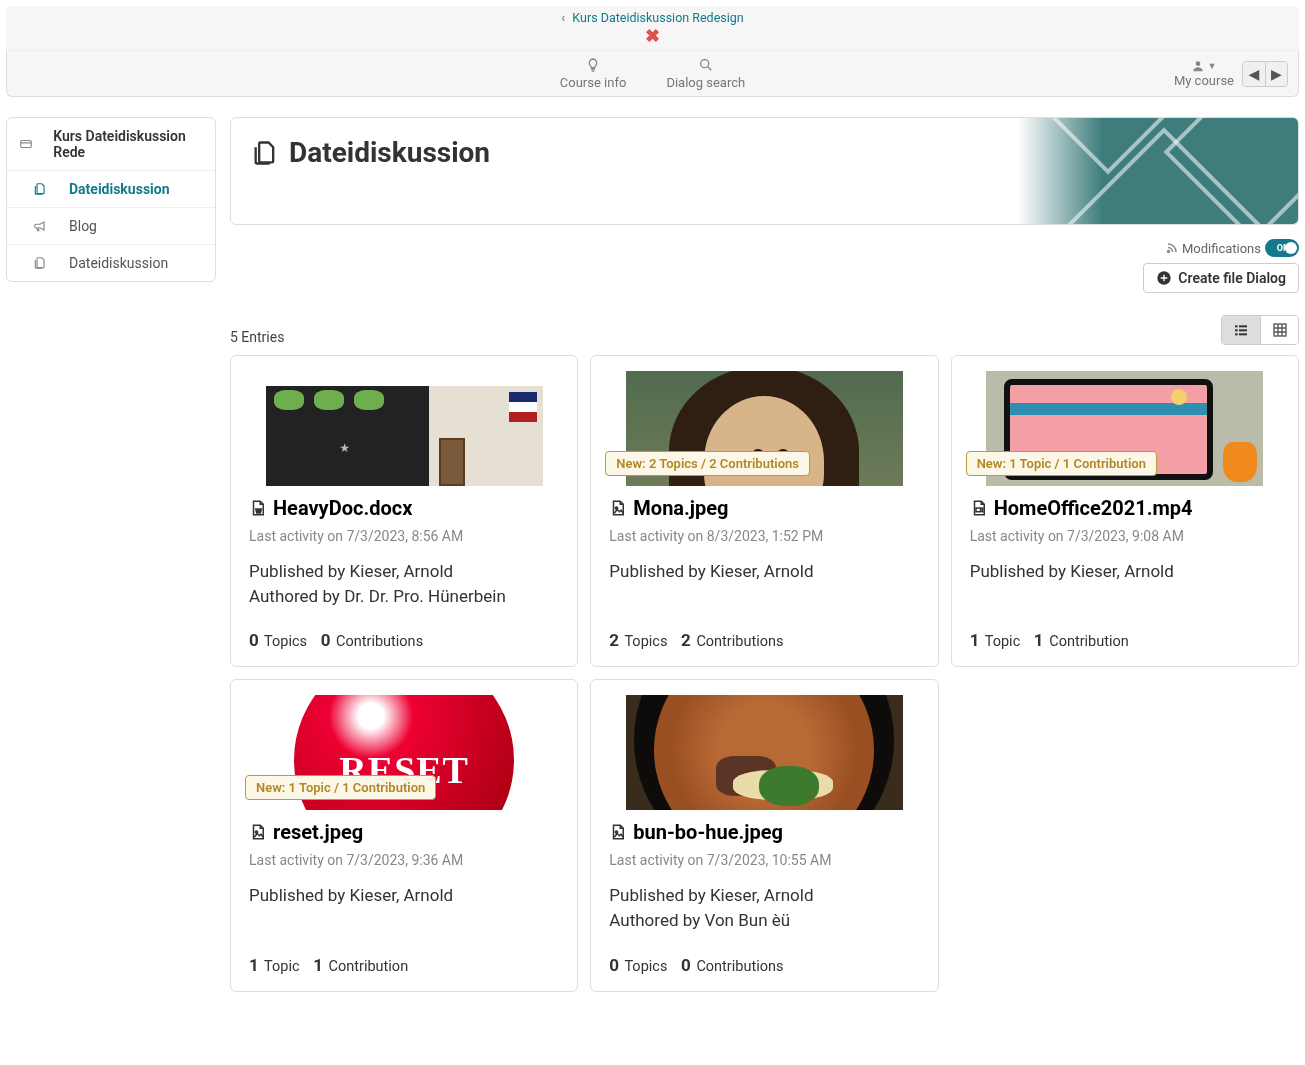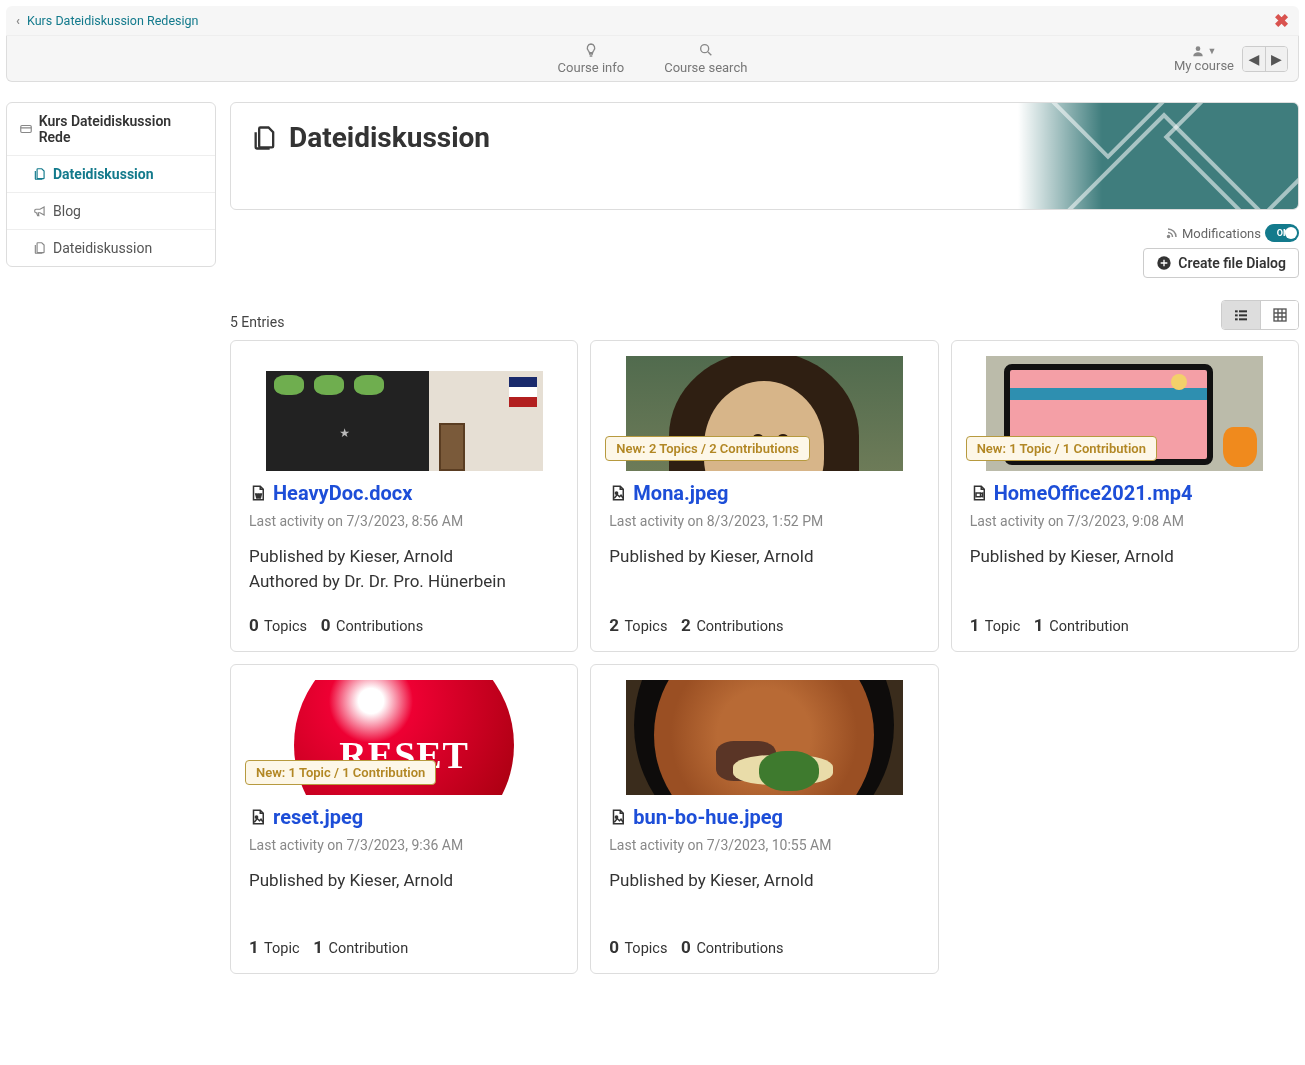--- a/index.html
+++ b/index.html
@@ -14,20 +14,21 @@
   
   .breadcrumb-bar {
     display: flex;
     align-items: center;
     justify-content: space-between;
     padding: 4px 10px;
     background: #f6f6f6;
     border-bottom: 1px solid #eee;
     margin: 6px 6px 0 6px;
     border-radius: 6px 6px 0 0;
+    flex-direction: column;
   }
   .breadcrumb { font-size: 12.5px; color: #137a8c; }
   .breadcrumb .chev { color: #888; font-weight: bold; margin-right: 4px; }
   .close-x { color: #d9534f; font-weight: bold; font-size: 18px; cursor: pointer; }
   
   .toolbar {
     display: flex;
     align-items: center;
     justify-content: center;
     gap: 40px;
@@ -89,21 +90,21 @@
     flex-shrink: 0;
     border: 1px solid #ddd;
     border-radius: 6px;
     overflow: hidden;
     background: #fff;
     align-self: flex-start;
   }
   .sidebar-item {
     display: flex;
     align-items: center;
-    gap: 4px;
+    gap: 20px;
     padding: 10px 12px;
     font-size: 14px;
     color: #555;
     border-bottom: 1px solid #eee;
   }
   .sidebar-item:last-child { border-bottom: none; }
   .sidebar-item.sub { padding-left: 26px; }
   .sidebar-item.active { color: #137a8c; font-weight: bold; }
   .sidebar-item .ic { color: #888; width: 16px; display: inline-flex; }
   .sidebar-item.active .ic { color: #137a8c; }
@@ -254,21 +255,21 @@
     padding: 4px 10px;
     border-radius: 4px;
   }
   .card-body { padding: 10px 18px 0 18px; flex: 1; display: flex; flex-direction: column; }
   .file-title {
     display: flex;
     align-items: center;
     gap: 6px;
     font-size: 20px;
     font-weight: 700;
-    color: #1d4ed8;
+    color: #000000;
   }
   .meta-activity { margin-top: 8px; color: #888; font-size: 14px; }
   .meta-pub { margin-top: 15px; color: #333; font-size: 17px; line-height: 1.45; }
   .counts { margin-top: auto; padding-top: 22px; font-size: 14.5px; color: #333; }
   .counts b { font-size: 17px; font-weight: 700; margin-right: 2px; }
   .counts .sep { display: inline-block; width: 10px; }
   
   .art-dark {
     display: flex; height: 100%;
   }
@@ -327,21 +328,21 @@
     </span>
     <span>Course info</span>
   </div>
   <div class="toolbar-btn">
     <span class="icon">
       <svg width="16" height="16" viewBox="0 0 24 24" fill="none" stroke="#888" stroke-width="2">
           <circle cx="10" cy="10" r="6"></circle>
           <path d="M20 20l-5-5"></path>
         </svg>
     </span>
-    <span>Course search</span>
+    <span>Dialog search</span>
   </div>
   <div class="toolbar-right">
     <div class="mycourse">
       <span style="display:flex;align-items:center;gap:2px;">
         <span class="icon">
           <svg width="14" height="14" viewBox="0 0 24 24" fill="#888">
               <circle cx="12" cy="8" r="4"></circle>
               <path d="M4 20c0-4 4-6 8-6s8 2 8 6v1H4z"></path>
             </svg>
         </span>
@@ -630,20 +631,21 @@
                   <path d="M15 3v4h4"></path>
                   <circle cx="10" cy="12" r="1.5" fill="#333"></circle>
                   <path d="M7 19l4-5 3 3 2-2 3 4"></path>
                 </svg>
             </span>
             <span>bun-bo-hue.jpeg</span>
           </div>
           <div class="meta-activity">Last activity on 7/3/2023, 10:55 AM</div>
           <div class="meta-pub">
             <div>Published by Kieser, Arnold</div>
+            <div>Authored by Von Bun èü</div>
           </div>
           <div class="counts">
             <b>0</b> <span>Topics</span><span class="sep"></span>
             <b>0</b> <span>Contributions</span>
           </div>
         </div>
       </div>
 
     </div>
   </div>

